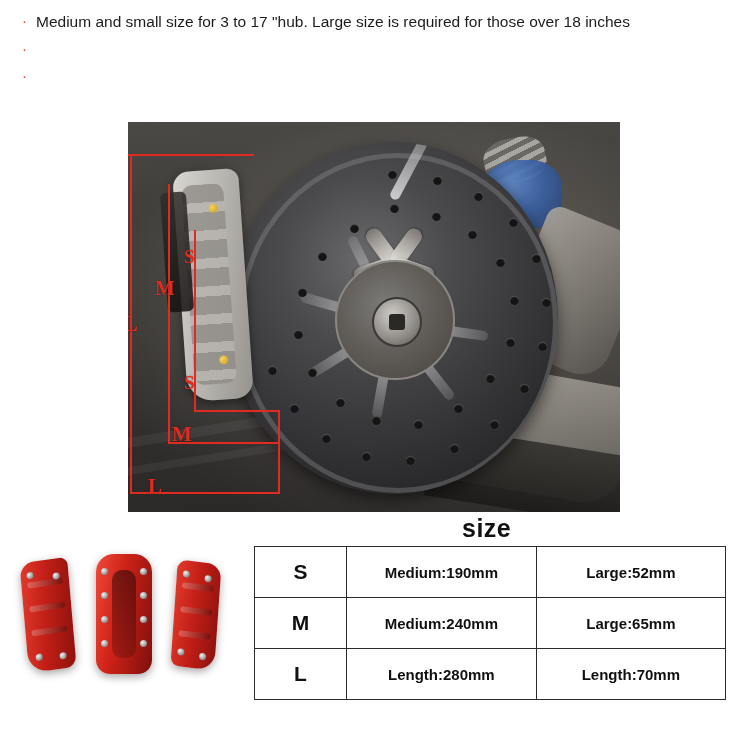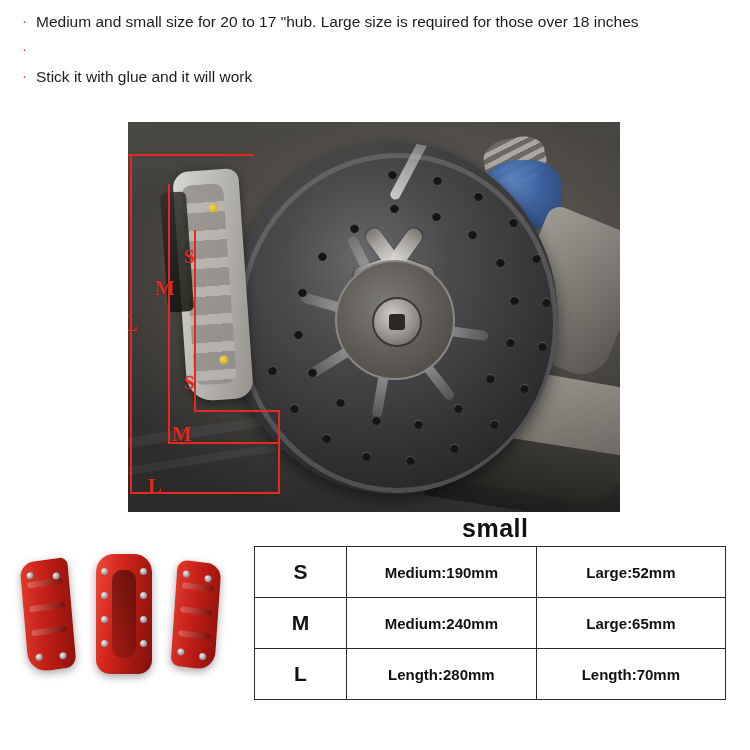--- a/index.html
+++ b/index.html
@@ -336,28 +336,27 @@
     border-radius: 10px;
     background: linear-gradient(180deg, rgba(0,0,0,.45), rgba(0,0,0,.18));
   }
 </style>
 </head>
 <body>
 
 <div class="bullets">
   <div class="bullet-row">
     <span class="bullet-dot">·</span>
-    <span class="bullet-text">Medium and small size for 20 to 17 "hub. Large size is required for those over 18 inches</span>
+    <span class="bullet-text">Medium and small size for 3 to 17 "hub. Large size is required for those over 18 inches</span>
   </div>
   <div class="bullet-row">
     <span class="bullet-dot">·</span>
   </div>
   <div class="bullet-row">
     <span class="bullet-dot">·</span>
-    <span class="bullet-text">Stick it with glue and it will work</span>
   </div>
 </div>
 
 <div class="photo-wrap">
   <div class="photo">
     <div class="floor-streak" style="left:-20px; top:300px; width:240px; height:10px;"></div>
     <div class="floor-streak" style="left:-30px; top:334px; width:200px; height:8px;"></div>
     <div class="bg-spring"></div>
     <div class="bg-blue"></div>
     <div class="bg-arm"></div>
@@ -471,21 +470,21 @@
     <div class="rib" style="top:22px;"></div>
     <div class="rib" style="top:46px;"></div>
     <div class="rib" style="top:70px;"></div>
     <div class="stud" style="left:6px; top:10px;"></div>
     <div class="stud" style="left:28px; top:12px;"></div>
     <div class="stud" style="left:6px; top:88px;"></div>
     <div class="stud" style="left:28px; top:90px;"></div>
   </div>
 </div>
 
-<div class="size-title">small</div>
+<div class="size-title">size</div>
 
 <table class="size-table">
   <tbody>
     <tr>
       <td class="size-col">S</td>
       <td class="len-col">Medium:190mm</td>
       <td class="wid-col">Large:52mm</td>
     </tr>
     <tr>
       <td class="size-col">M</td>

